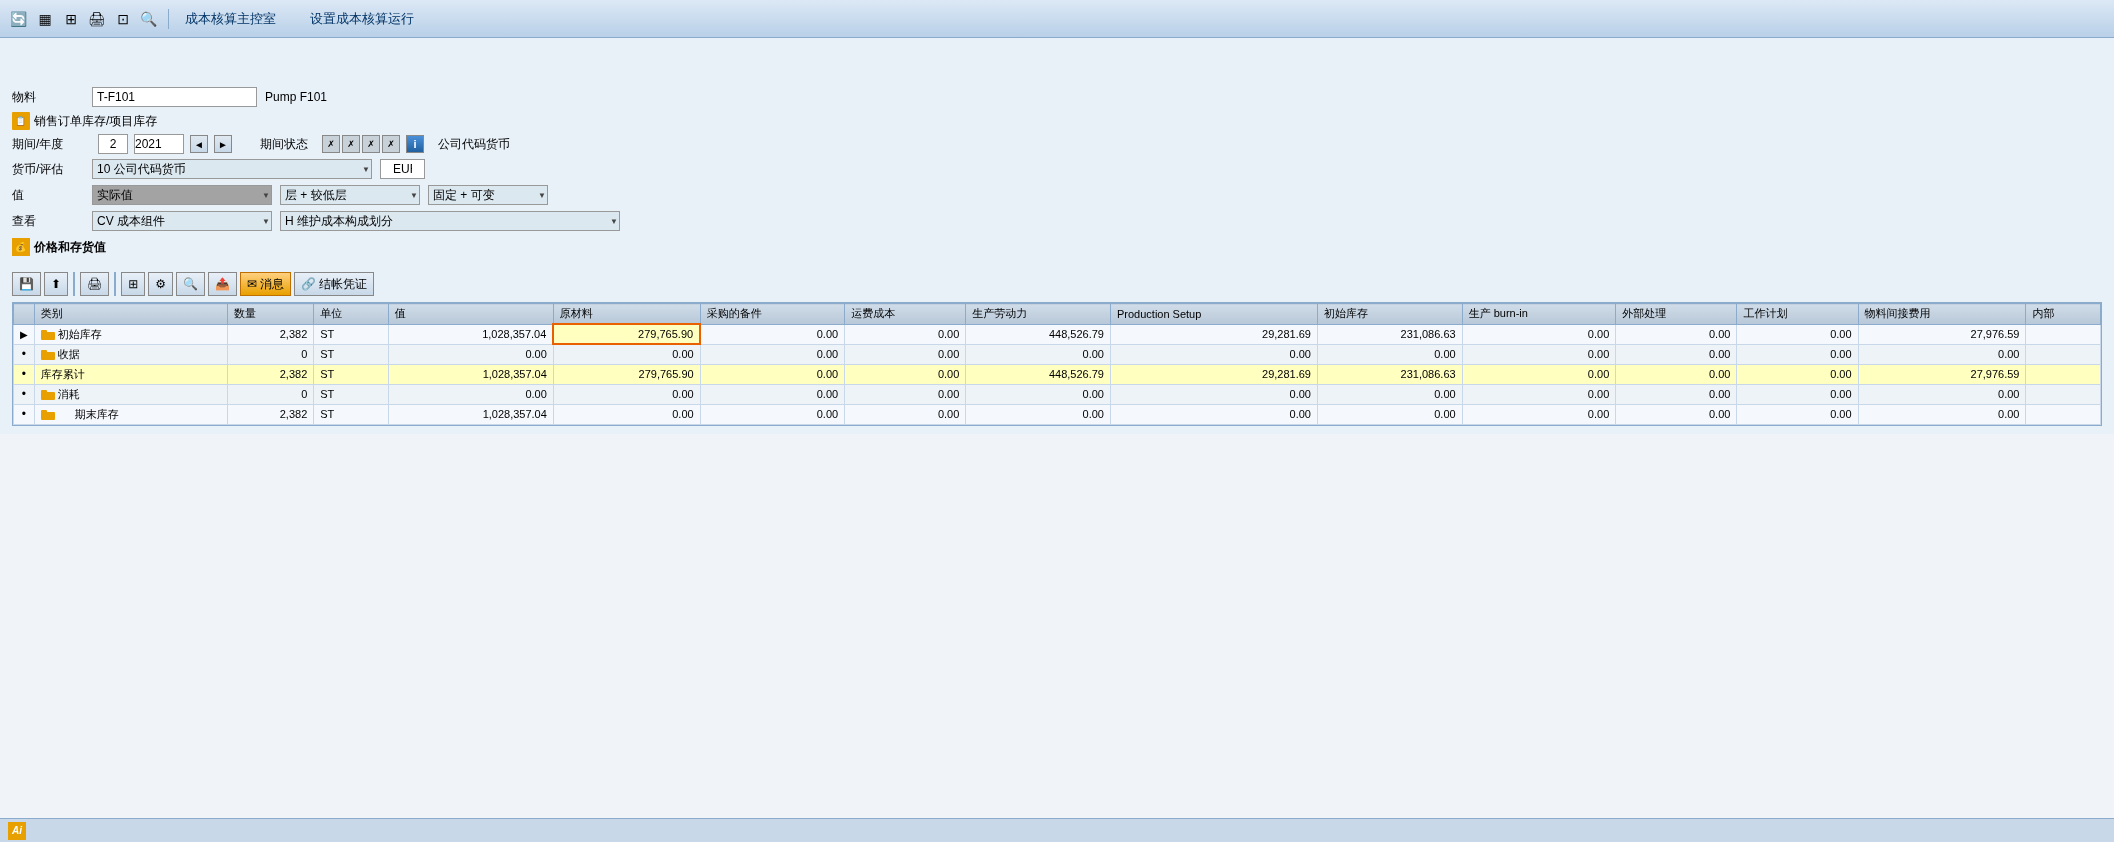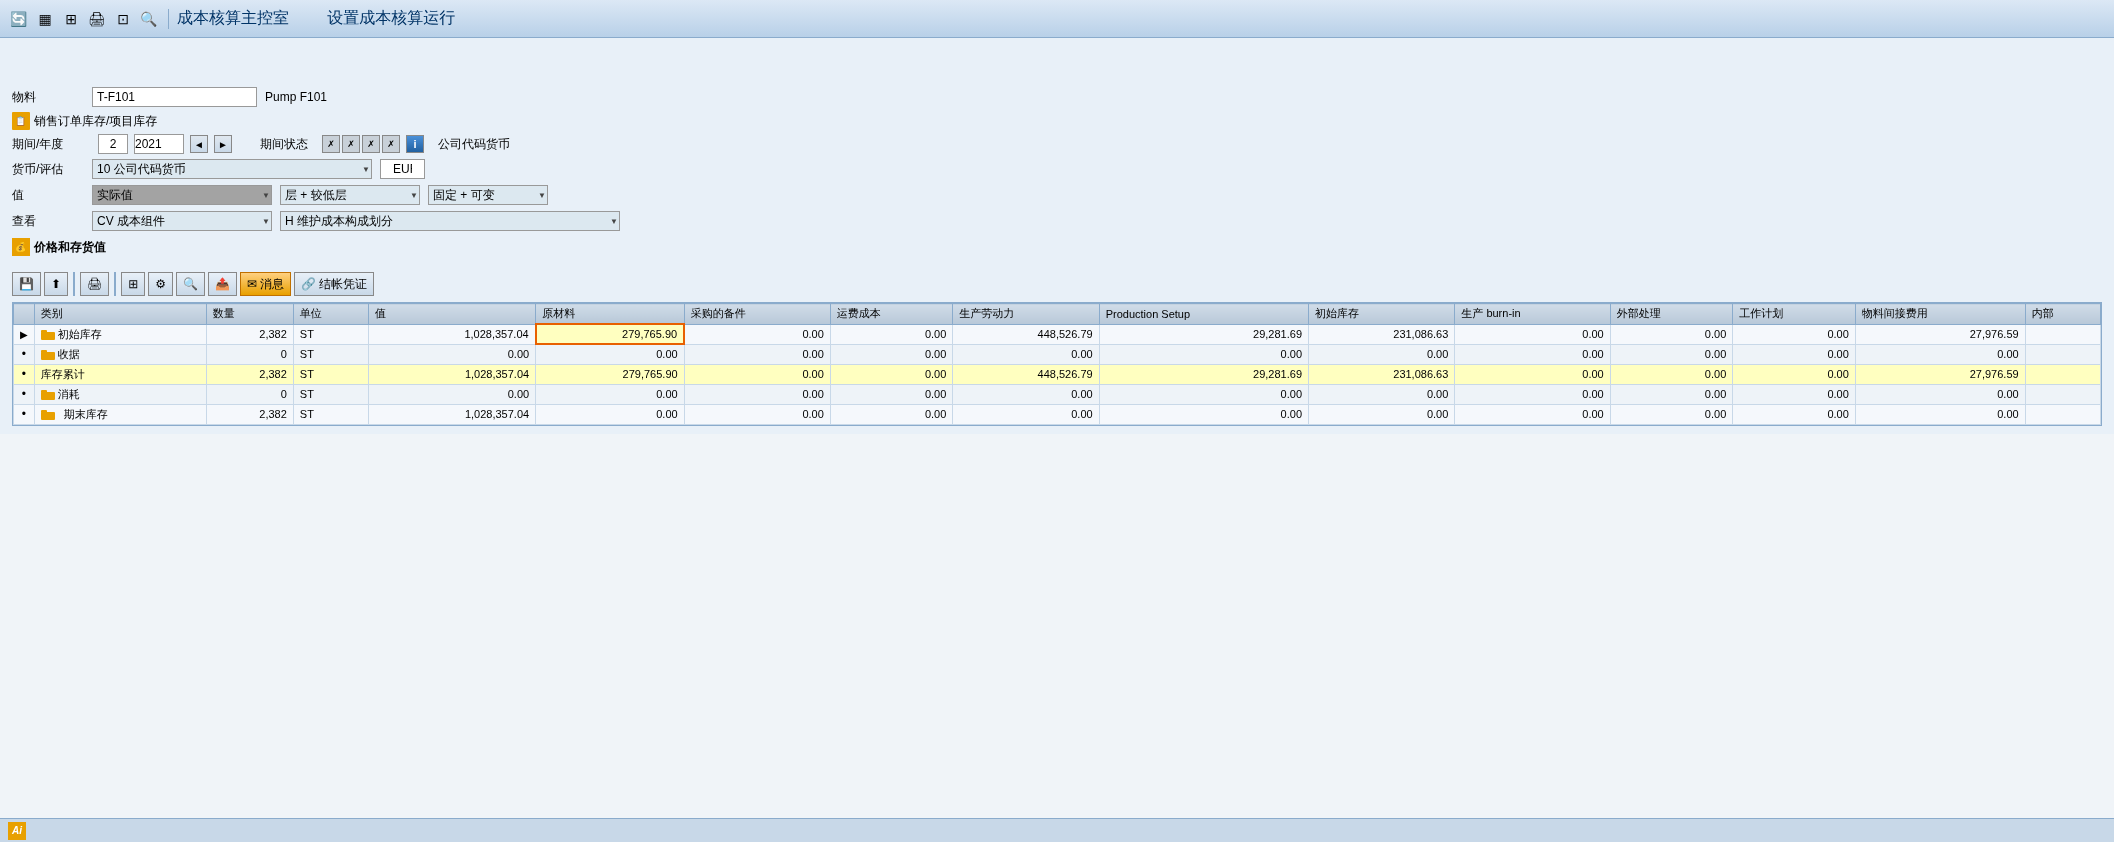--- a/index.html
+++ b/index.html
@@ -28,24 +28,24 @@
       cursor: pointer;
       font-size: 14px;
     }
     .toolbar-separator {
       width: 1px;
       height: 20px;
       background: #8aabcc;
       margin: 0 4px;
     }
     .toolbar-title {
-      font-size: 16px;
+      font-size: 13px;
       font-weight: normal;
       color: #003366;
-      margin-left: 0;
+      margin-left: 8px;
     }
     .toolbar-title span {
       margin-right: 16px;
     }
     .main-content {
       background: #e8f0f8;
       padding: 8px 12px;
     }
     .form-section {
       background: #e8f0f8;
@@ -498,21 +498,21 @@
             <td style="text-align: right;">0.00</td>
             <td style="text-align: right;">0.00</td>
             <td style="text-align: right;">0.00</td>
             <td style="text-align: right;">0.00</td>
             <td style="text-align: right;">0.00</td>
             <td style="text-align: right;">0.00</td>
             <td style="text-align: right;"></td>
           </tr>
           <tr>
             <td style="text-align: center; width: 16px;"><span style="font-size:12px;">•</span></td>
-            <td style=""><span style="display:inline-flex;align-items:center;gap:9px;">
+            <td style=""><span style="display:inline-flex;align-items:center;gap:20px;">
       <svg width="14" height="11">
         <rect x="0" y="3" width="14" height="8" fill="#e8a000" rx="1"></rect>
         <rect x="0" y="1" width="6" height="3" fill="#e8a000" rx="1"></rect>
       </svg>
       <span>期末库存</span>
     </span></td>
             <td style="text-align: right;">2,382</td>
             <td style="">ST</td>
             <td style="text-align: right;">1,028,357.04</td>
             <td style="text-align: right;">0.00</td>

